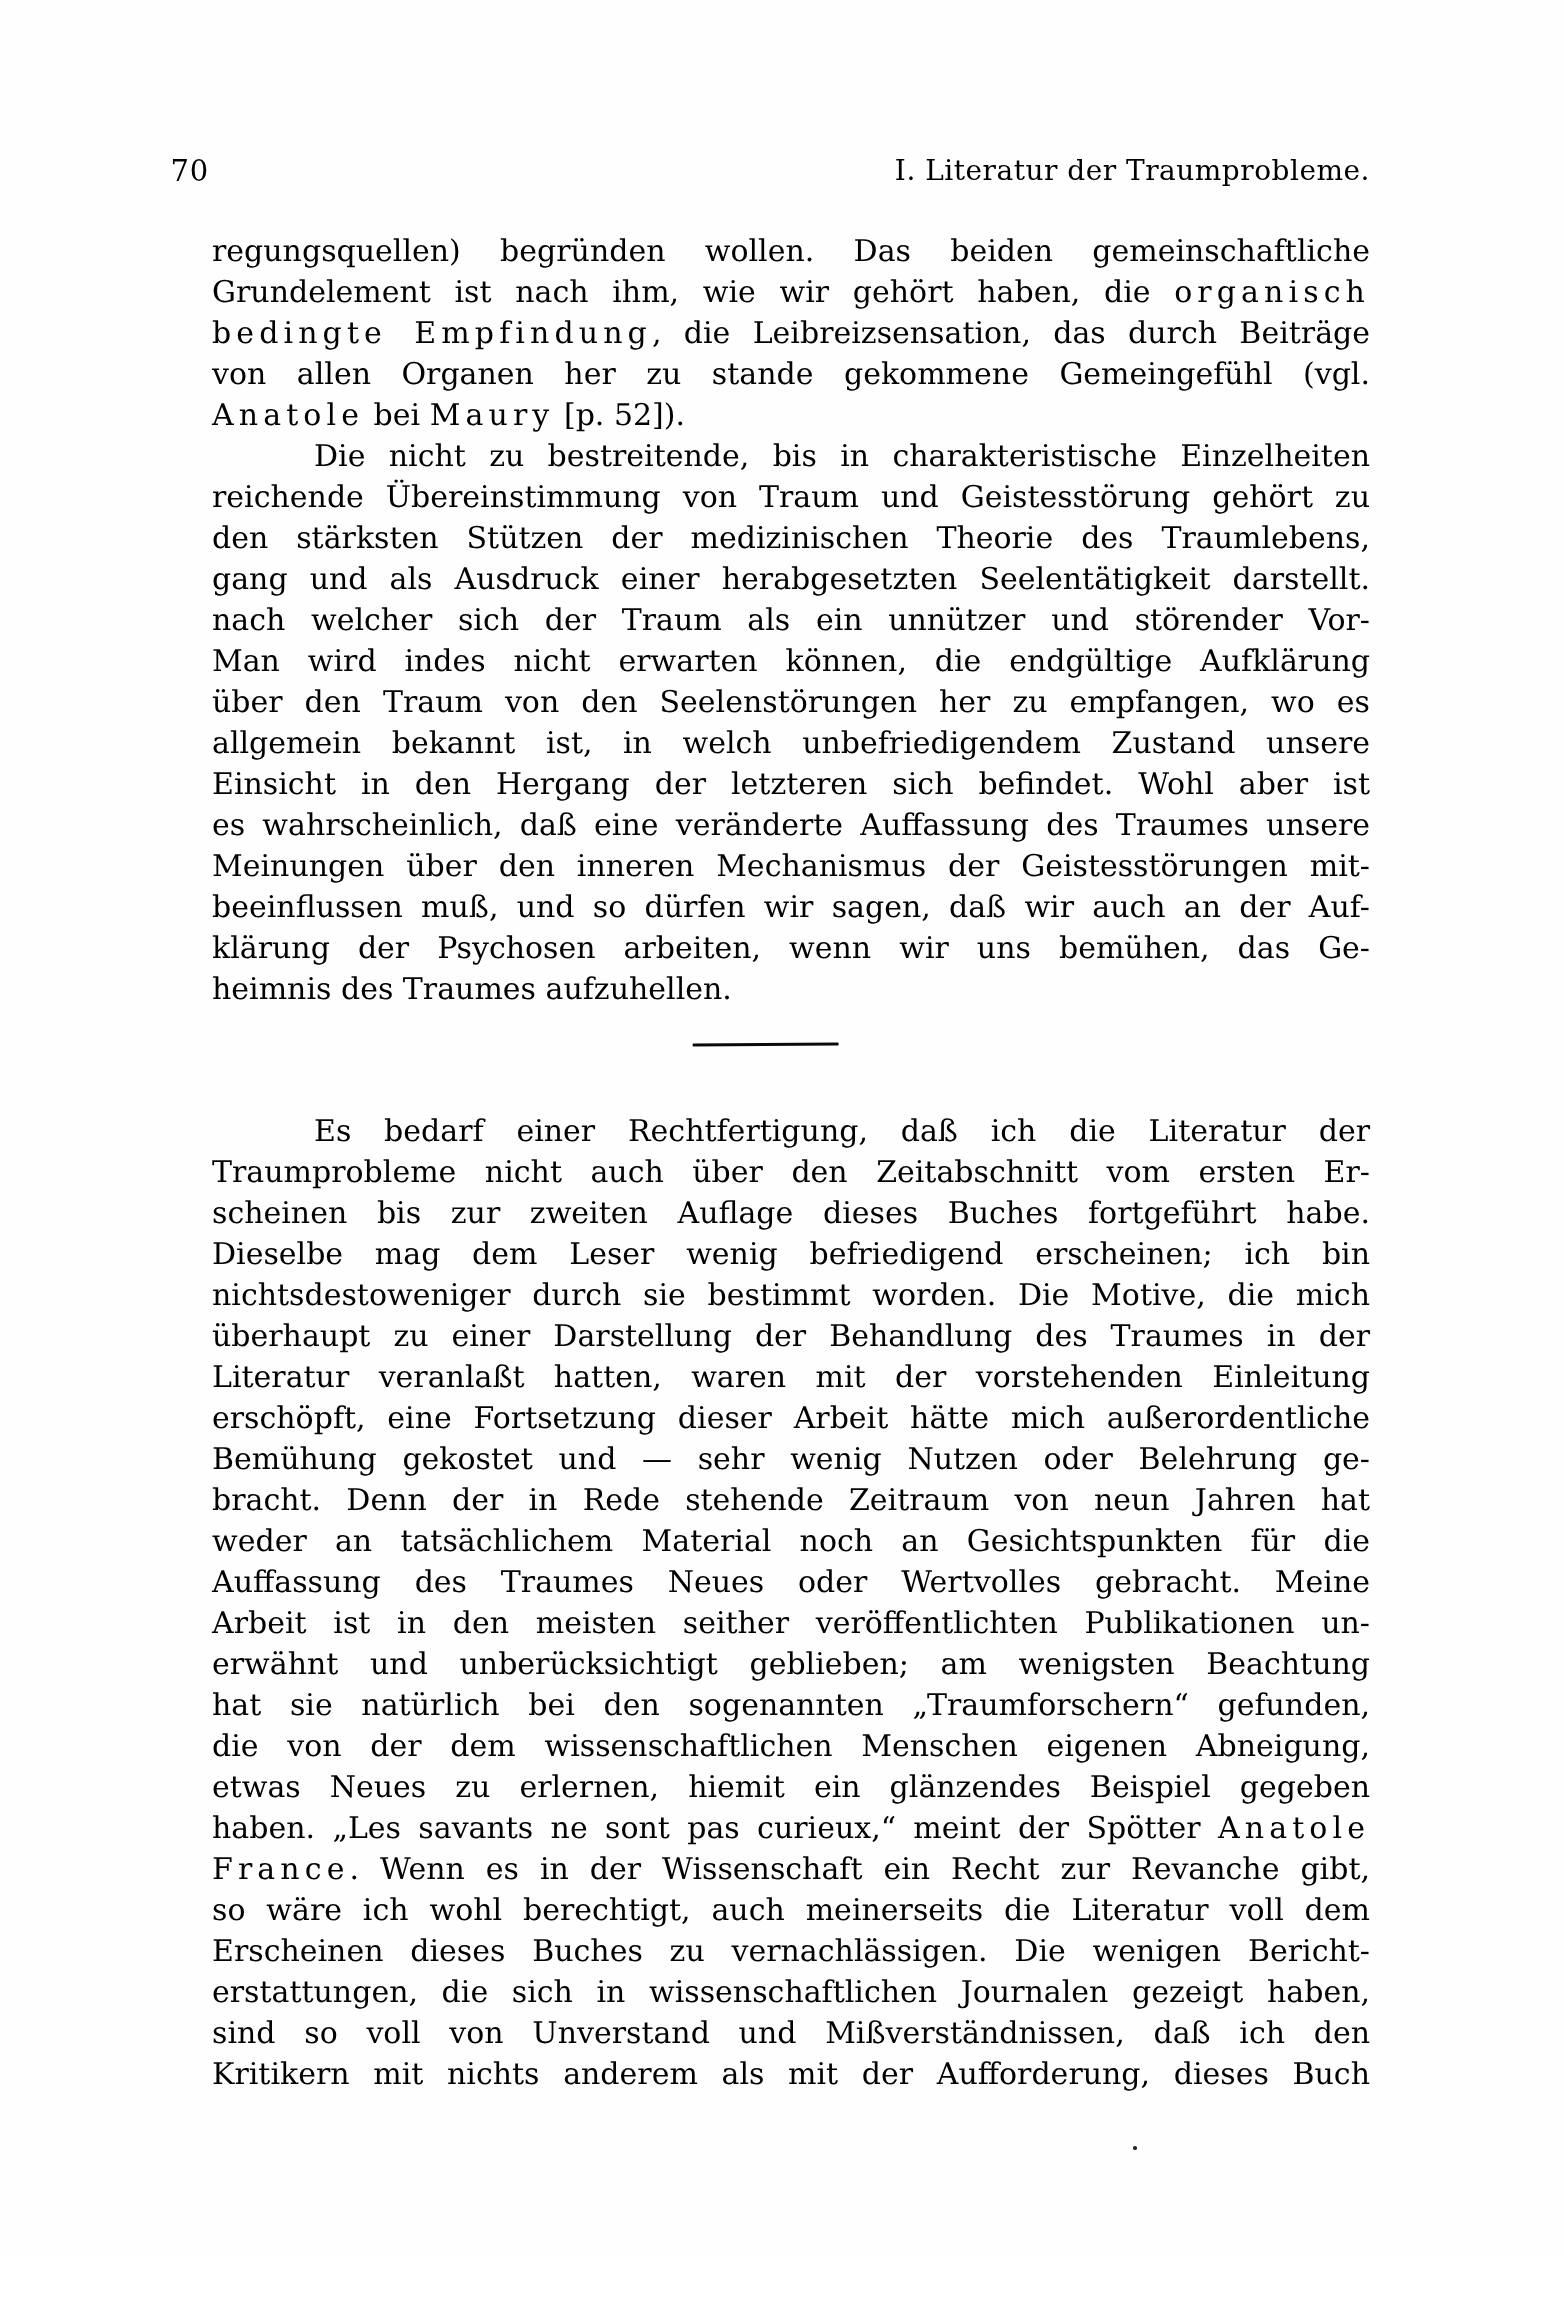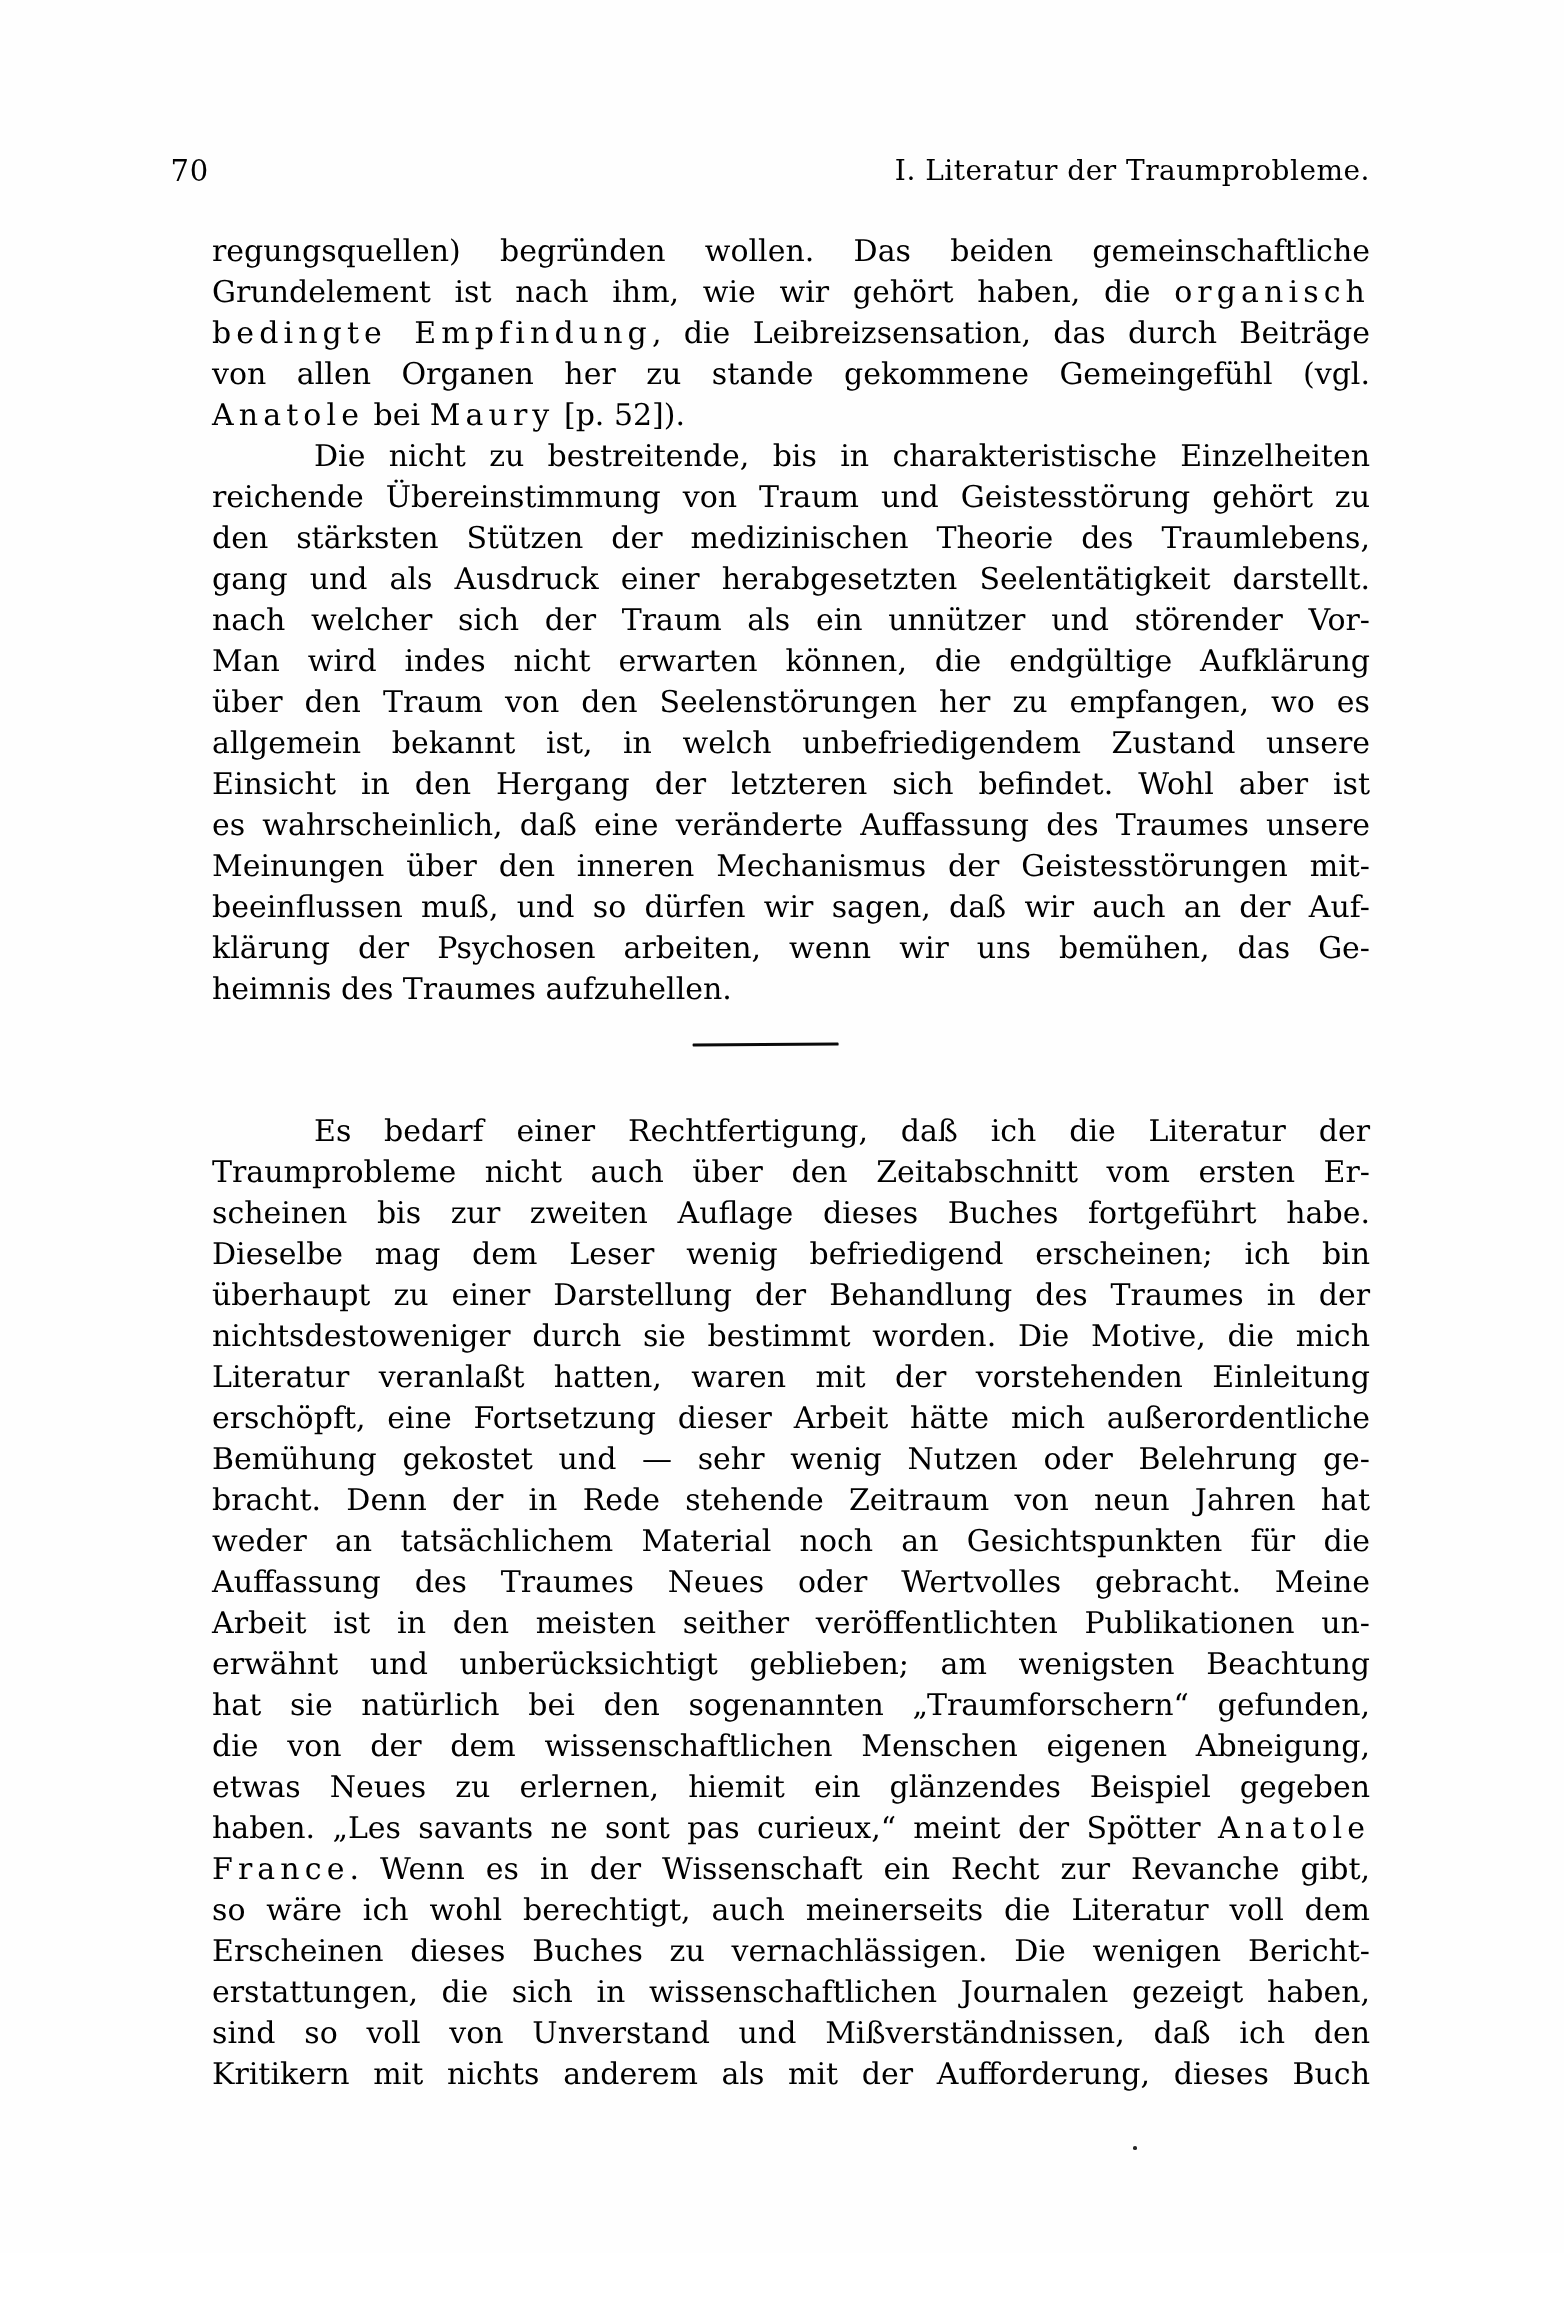--- a/index.html
+++ b/index.html
@@ -107,22 +107,22 @@
         <div class="line"><span>beeinflussen muß, und so dürfen wir sagen, daß wir auch an der Auf-</span></div>
         <div class="line"><span>klärung der Psychosen arbeiten, wenn wir uns bemühen, das Ge-</span></div>
         <div class="line end"><span>heimnis des Traumes aufzuhellen.</span></div>
       </div>
       <div class="divider"></div>
       <div class="paragraph">
         <div class="line indent"><span>Es bedarf einer Rechtfertigung, daß ich die Literatur der</span></div>
         <div class="line"><span>Traumprobleme nicht auch über den Zeitabschnitt vom ersten Er-</span></div>
         <div class="line"><span>scheinen bis zur zweiten Auflage dieses Buches fortgeführt habe.</span></div>
         <div class="line"><span>Dieselbe mag dem Leser wenig befriedigend erscheinen; ich bin</span></div>
+        <div class="line"><span>nichtsdestoweniger durch sie bestimmt worden. Die Motive, die mich</span></div>
         <div class="line"><span>überhaupt zu einer Darstellung der Behandlung des Traumes in der</span></div>
-        <div class="line"><span>nichtsdestoweniger durch sie bestimmt worden. Die Motive, die mich</span></div>
         <div class="line"><span>Literatur veranlaßt hatten, waren mit der vorstehenden Einleitung</span></div>
         <div class="line"><span>erschöpft, eine Fortsetzung dieser Arbeit hätte mich außerordentliche</span></div>
         <div class="line"><span>Bemühung gekostet und — sehr wenig Nutzen oder Belehrung ge-</span></div>
         <div class="line"><span>bracht. Denn der in Rede stehende Zeitraum von neun Jahren hat</span></div>
         <div class="line"><span>weder an tatsächlichem Material noch an Gesichtspunkten für die</span></div>
         <div class="line"><span>Auffassung des Traumes Neues oder Wertvolles gebracht. Meine</span></div>
         <div class="line"><span>Arbeit ist in den meisten seither veröffentlichten Publikationen un-</span></div>
         <div class="line"><span>erwähnt und unberücksichtigt geblieben; am wenigsten Beachtung</span></div>
         <div class="line"><span>hat sie natürlich bei den sogenannten „Traumforschern“ gefunden,</span></div>
         <div class="line"><span>die von der dem wissenschaftlichen Menschen eigenen Abneigung,</span></div>

